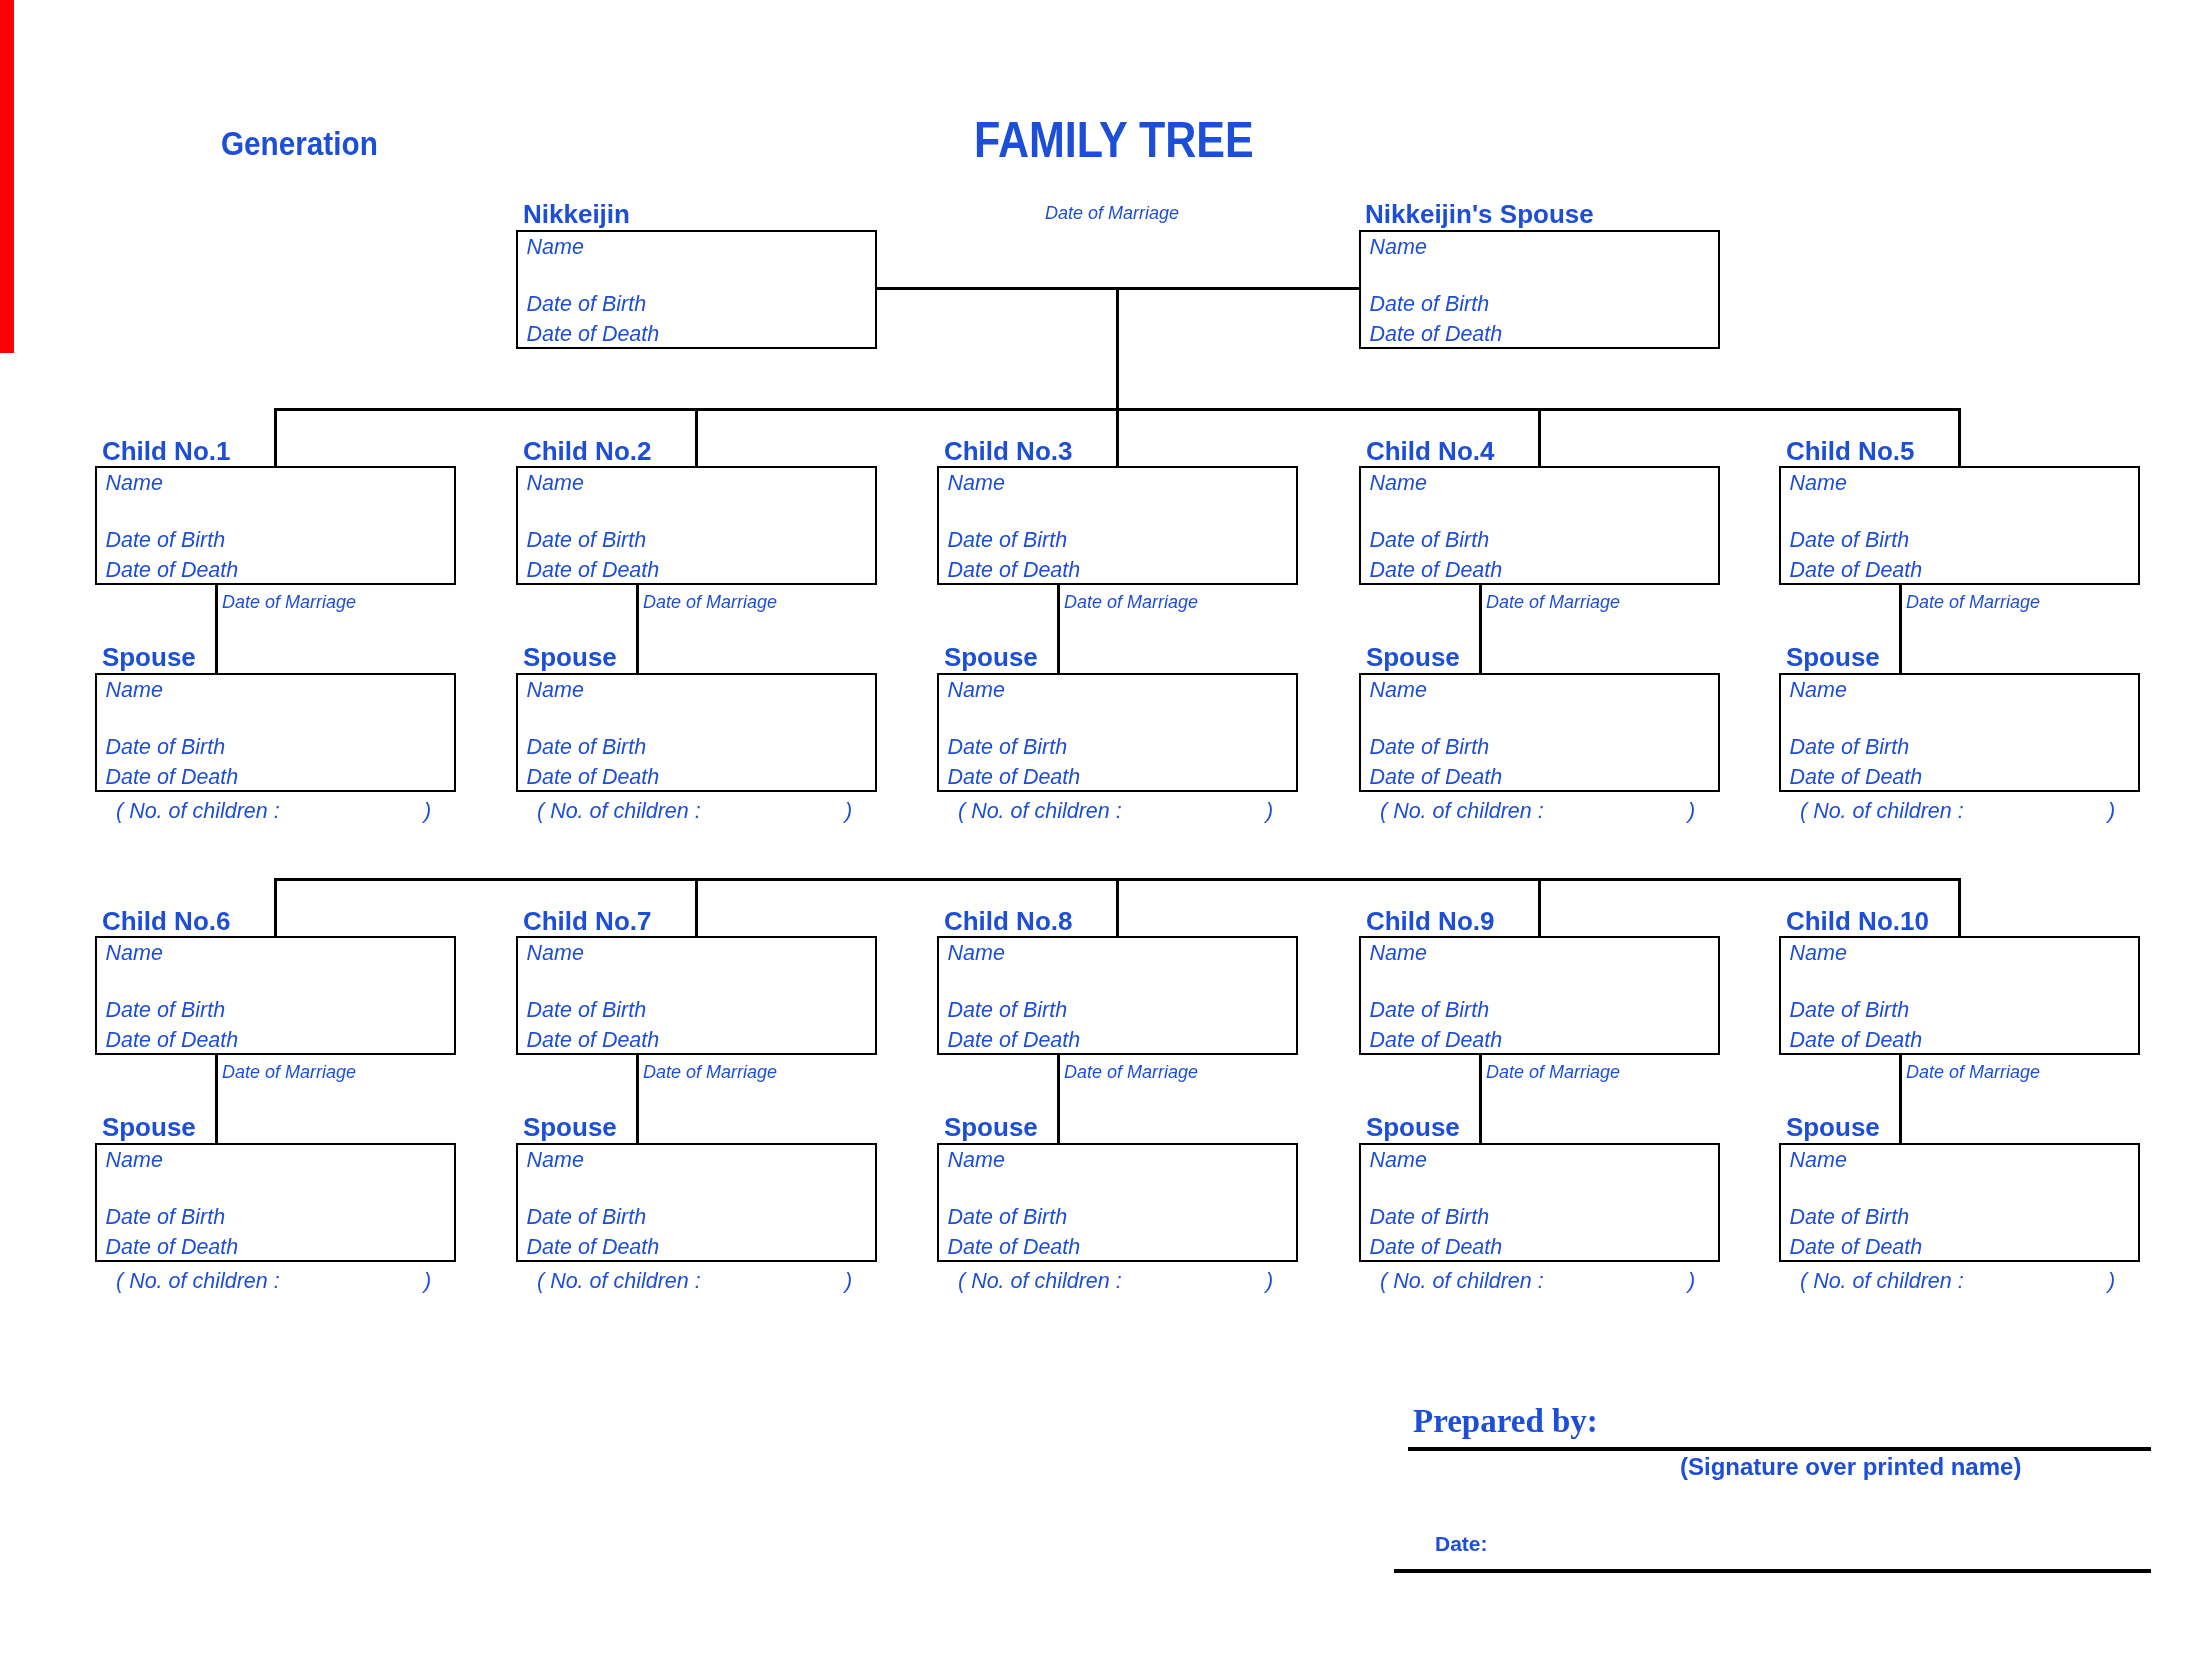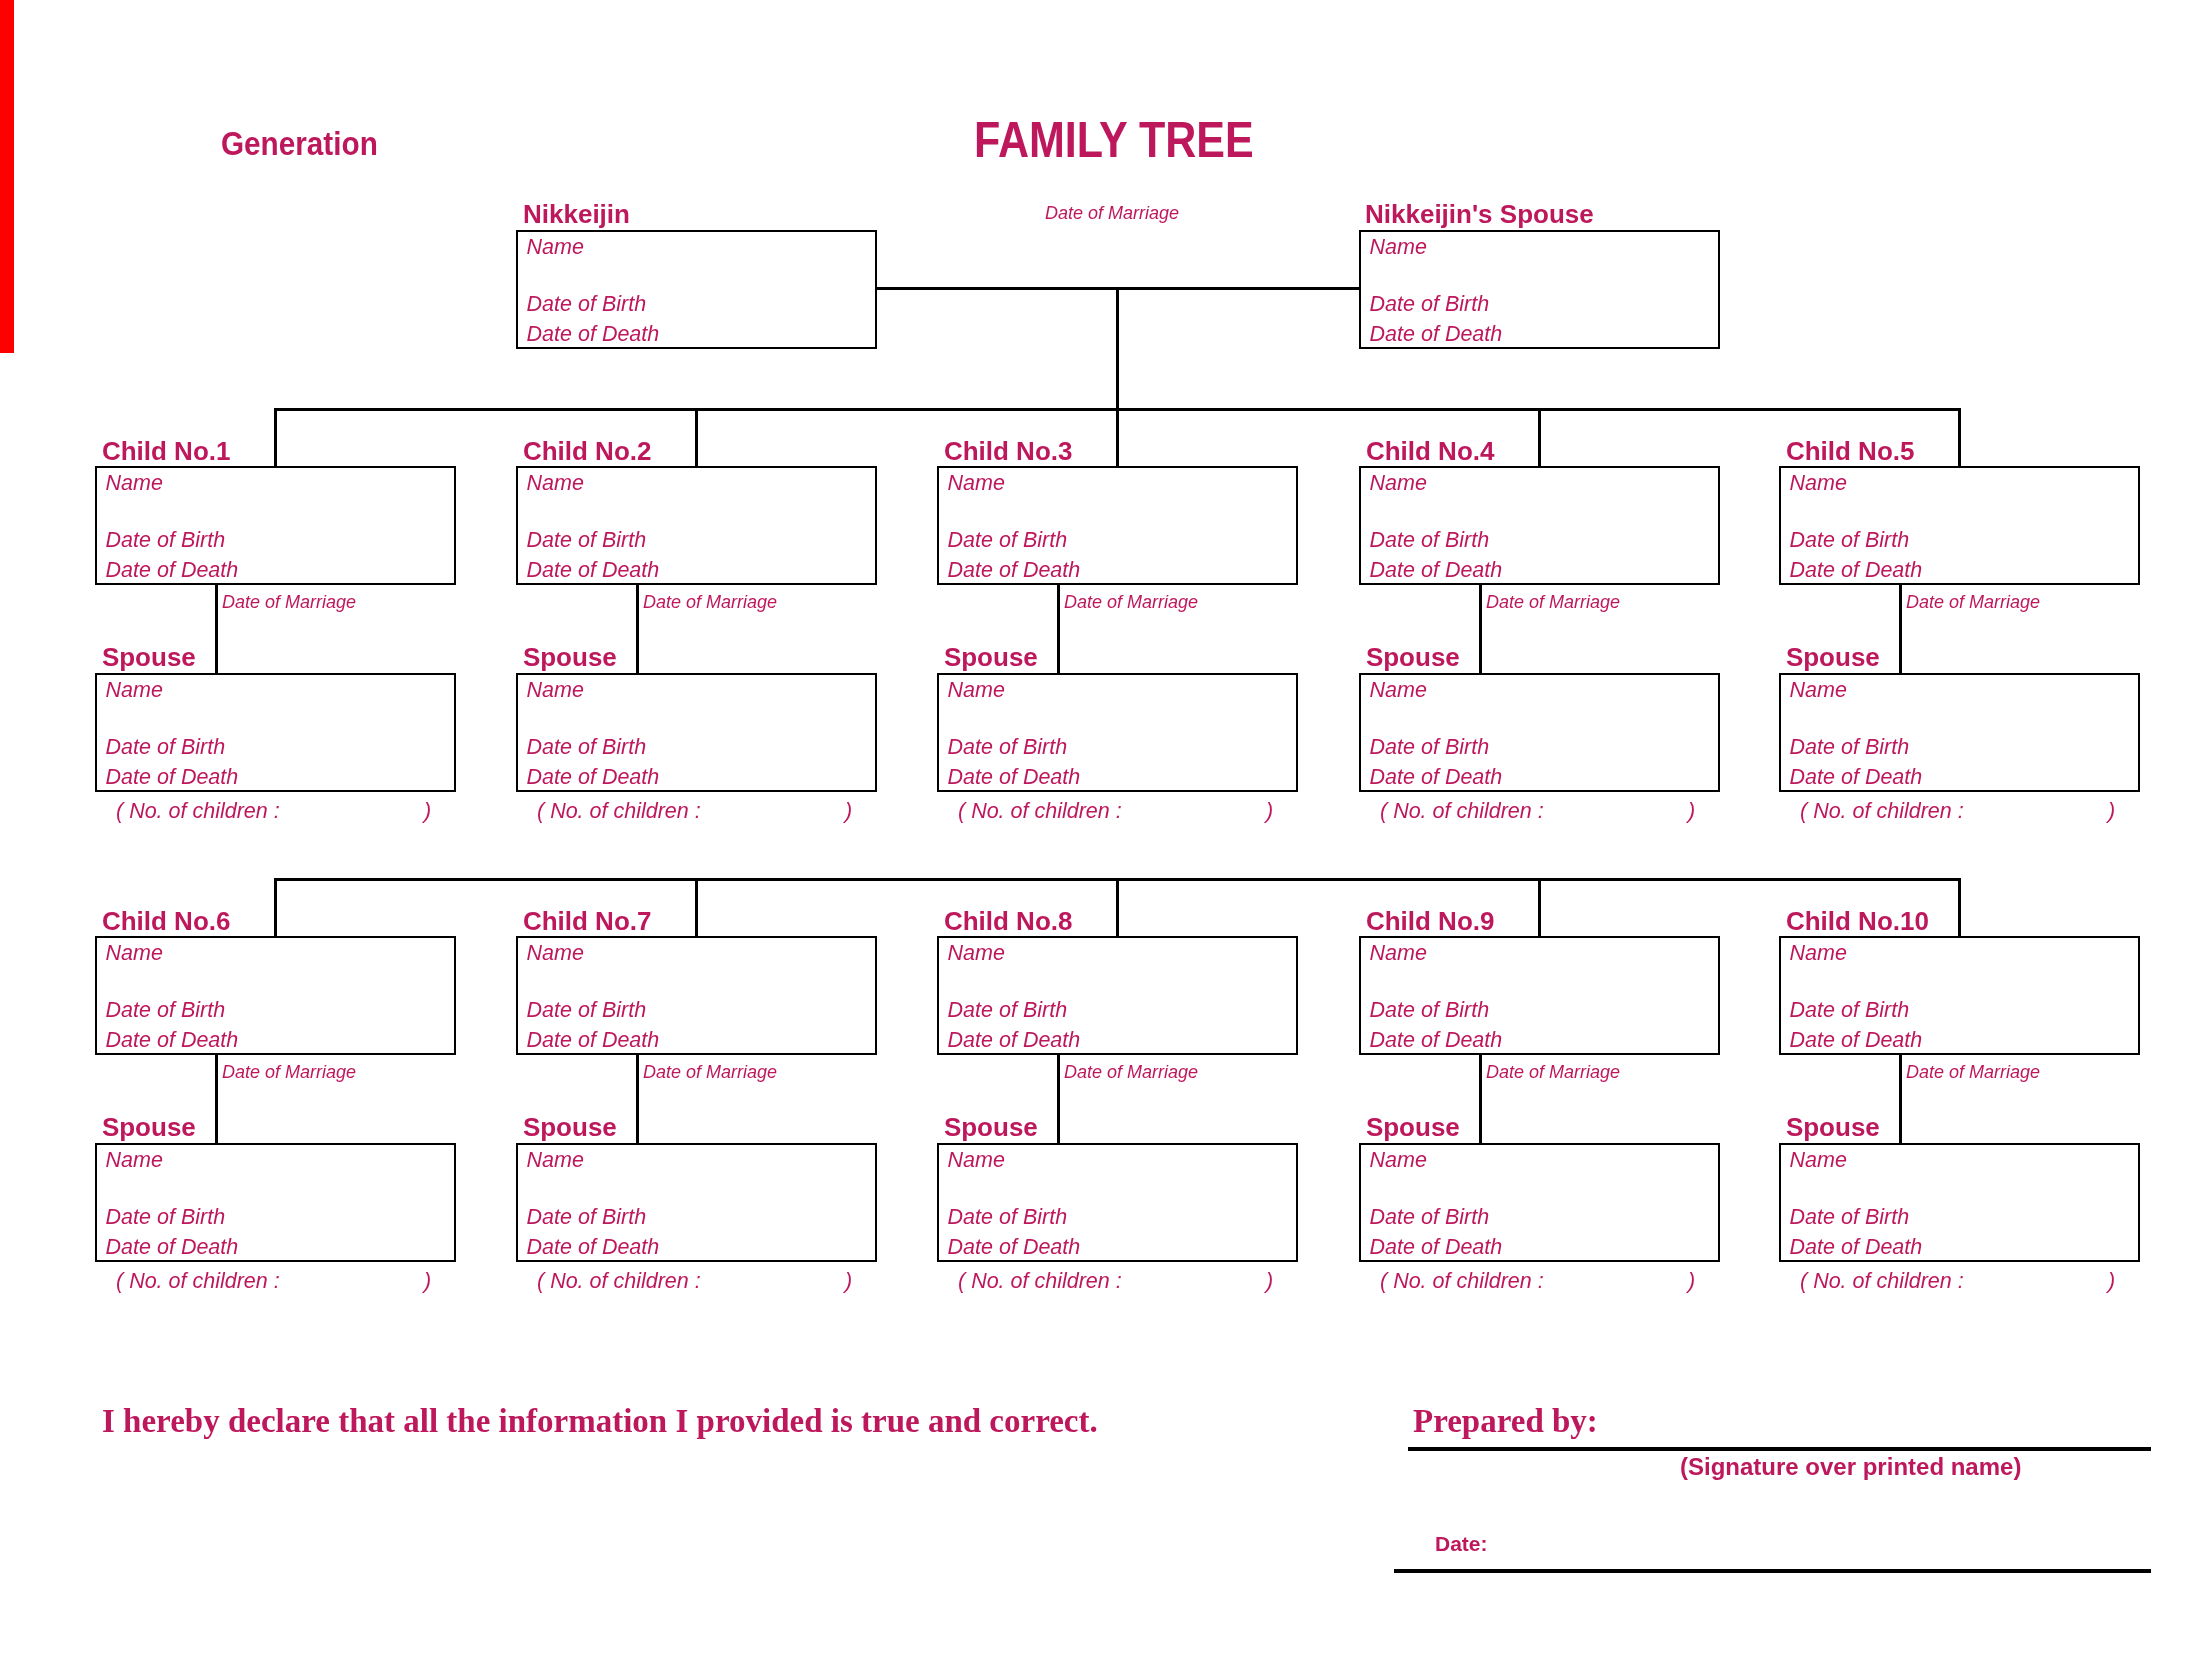--- a/index.html
+++ b/index.html
@@ -1,18 +1,18 @@
 <!DOCTYPE html>
 <html style="font-size:13.8px"><head>
 <meta charset="utf-8">
 <style>
   html,body{margin:0;padding:0;background:#ffffff;}
   #page{
     position:relative;width:2203px;height:1673px;background:#ffffff;
-    font-family:"Liberation Sans",sans-serif;color:#be185d;overflow:hidden;
+    font-family:"Liberation Sans",sans-serif;color:#1d4ed8;overflow:hidden;
   }
   
   #red-bar{position:absolute;left:0;top:0;width:13.8px;height:353px;background:#fe0000;}
   
   .gen-heading{
     position:absolute;left:221px;top:126px;font-size:33px;font-weight:bold;
     line-height:36px;white-space:nowrap;transform:scaleX(0.9);transform-origin:left top;
   }
   .page-title{
     position:absolute;left:974px;top:114px;font-size:50px;font-weight:bold;
@@ -367,21 +367,20 @@
     <div class="field f-dod">Date of Death</div>
   </div>
         </div>
     <div class="children-count">
       <span class="cc-open">( No. of children :</span>
       <span class="cc-close">)</span>
     </div>
   </div>
     </div>
 
-  <div class="declaration">I hereby declare that all the information I provided is true and correct.</div>
   <div class="prepared-by">Prepared by:</div>
   <div class="hline" id="signature-line"></div>
   <div class="sig-caption">(Signature over printed name)</div>
   <div class="date-label">Date:</div>
   <div class="hline" id="date-line"></div>
 
 </div>
 
 
 </body></html>

